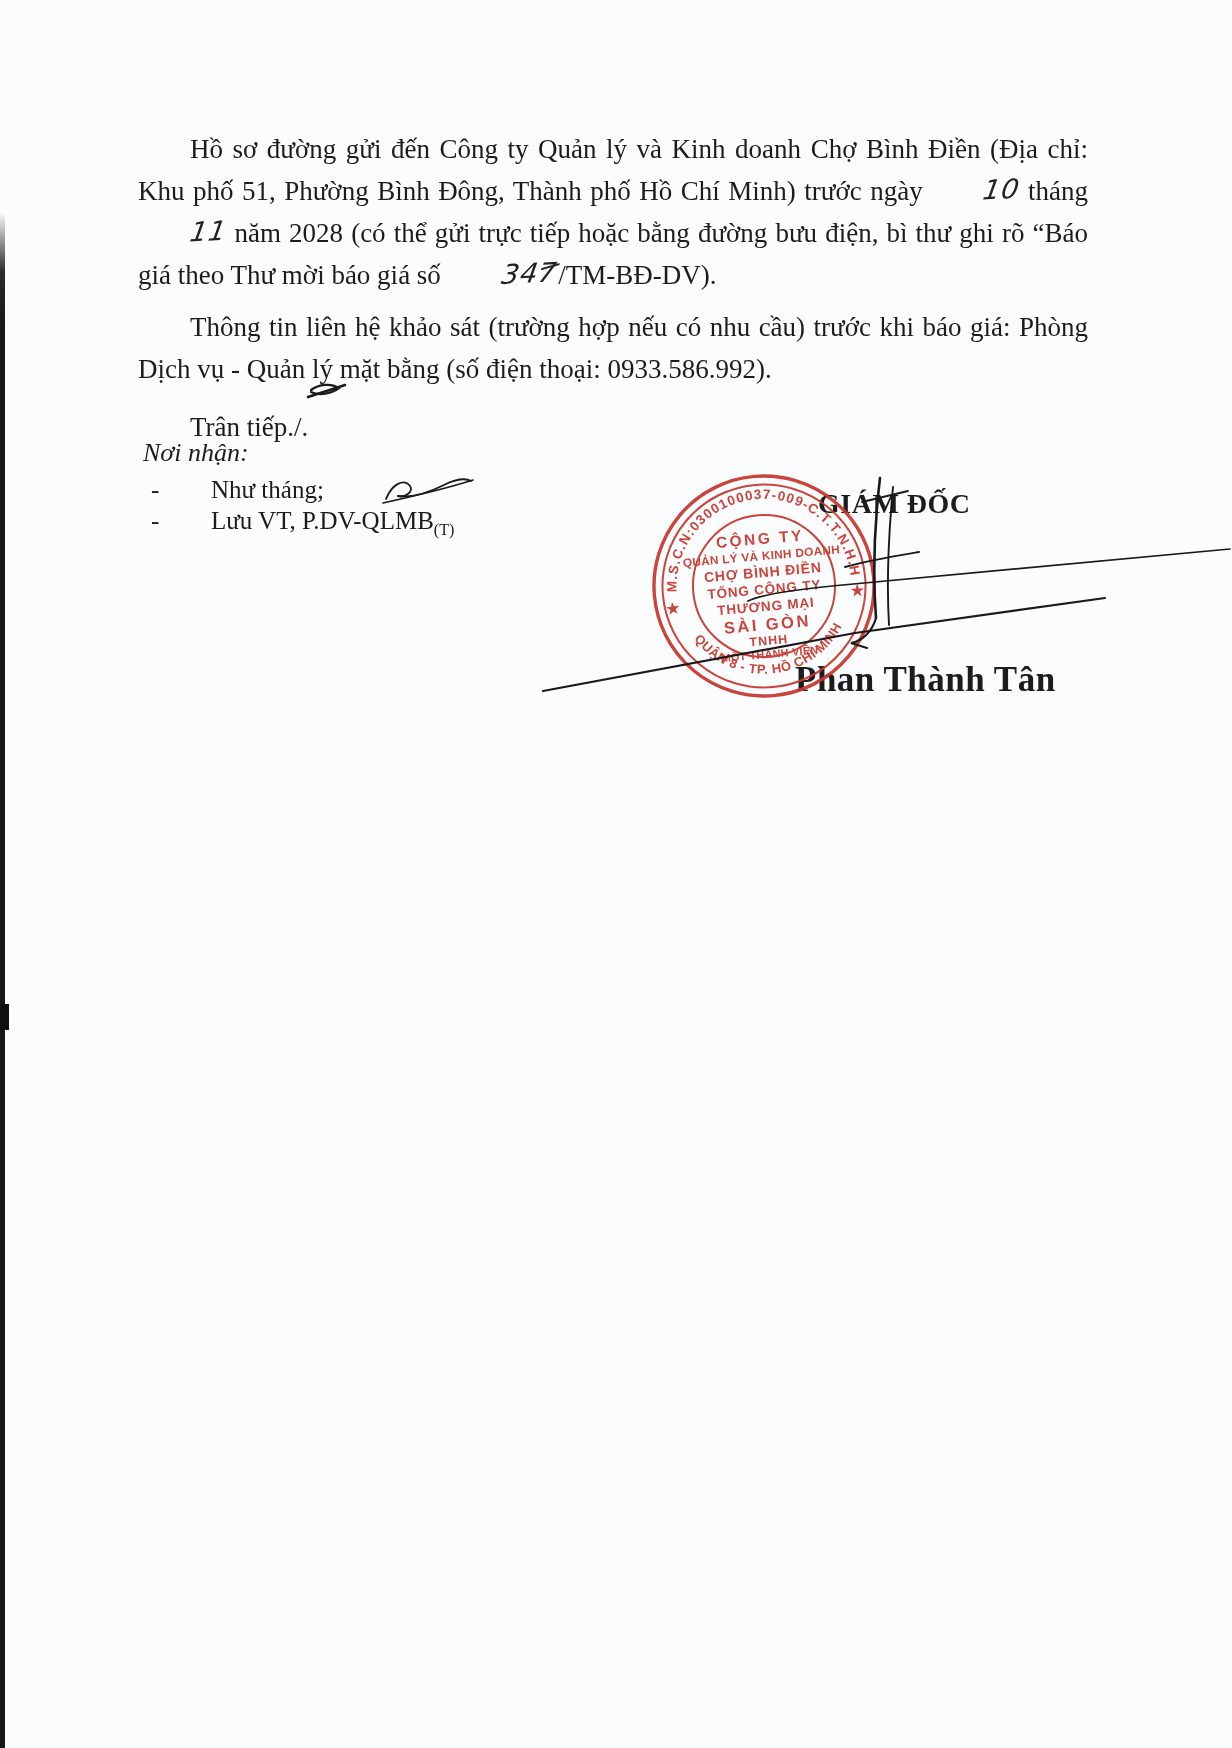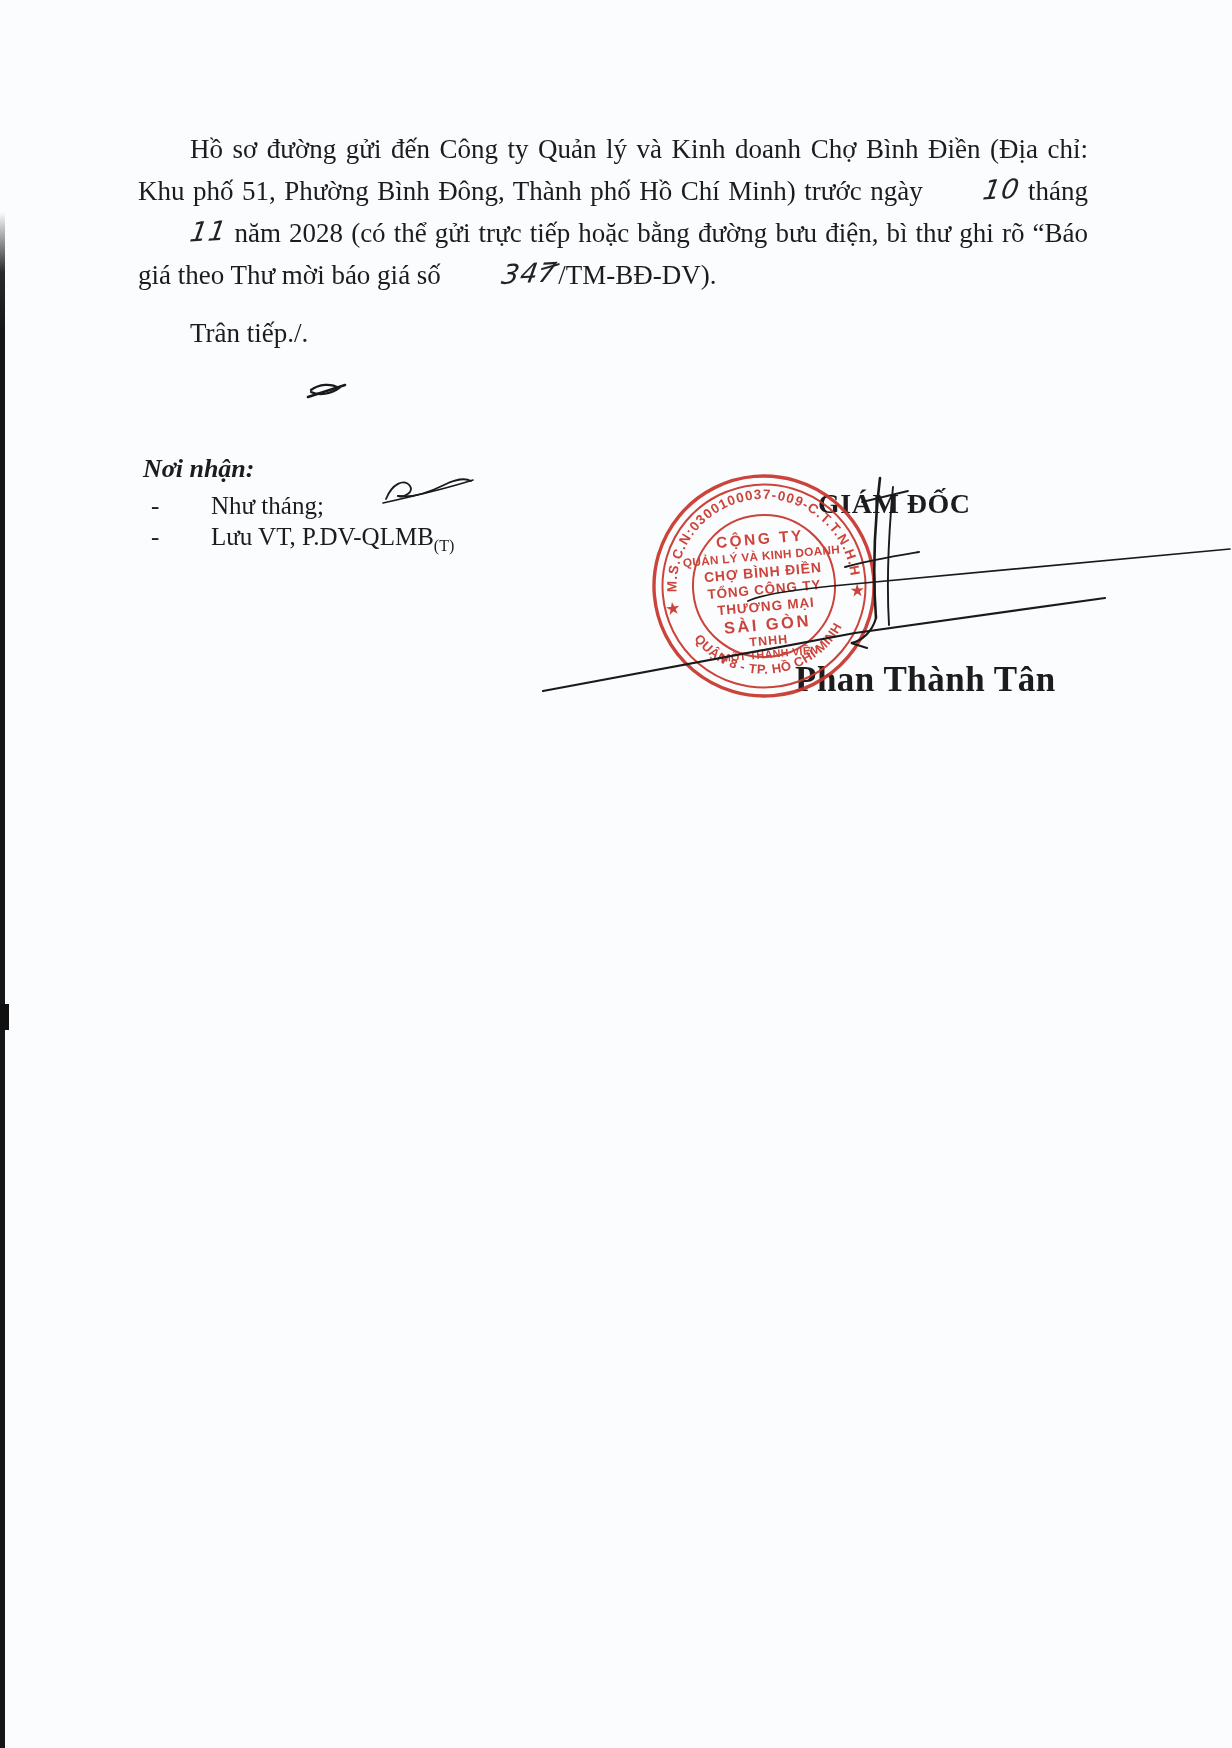--- a/index.html
+++ b/index.html
@@ -34,21 +34,21 @@
     transform:skewX(-12deg) rotate(-3deg);
     letter-spacing:1px;color:#222;
   }
   .hand-no{position:relative;margin:0 2px;}
   .hand-no::after{ 
     content:'';position:absolute;right:-1px;top:14px;width:18px;height:2.4px;
     background:#242424;transform:rotate(-14deg);
   }
   
   .recipients{position:absolute;left:143px;top:438px;width:420px;font-size:25px;}
-  .recipients-heading{font-weight:bold;font-style:italic;font-size:26px;margin:16px 0 6px 0;}
+  .recipients-heading{font-weight:normal;font-style:italic;font-size:26px;margin:0 0 6px 0;}
   .recipient-row{display:flex;line-height:31px;}
   .recipient-marker{width:60px;padding-left:8px;}
   .sub{font-size:16px;vertical-align:-6px;}
   
   .sig-title{
     position:absolute;left:818px;top:488px;z-index:2;
     font-size:28px;font-weight:bold;letter-spacing:0.5px;
   }
   .signer-name{
     position:absolute;left:795px;top:660px;z-index:2;
@@ -75,20 +75,21 @@
   <div class="edge-notch"></div>
 
   <div class="doc-body">
     <p class="para"><span>Hồ sơ đường gửi đến Công ty Quản lý và Kinh doanh Chợ Bình Điền (Địa chỉ: Khu phố 51, Phường Bình Đông, Thành phố Hồ Chí Minh) trước ngày</span>
       <span class="hand">10</span>
       <span>tháng</span>
       <span class="hand">11</span>
       <span>năm 2028 (có thể gửi trực tiếp hoặc bằng đường bưu điện, bì thư ghi rõ “Báo giá theo Thư mời báo giá số</span>
       <span class="hand hand-no">347</span><span>/TM-BĐ-DV).</span>
     </p>
+    <p class="para para2">Thông tin liên hệ khảo sát (trường hợp nếu có nhu cầu) trước khi báo giá: Phòng Dịch vụ - Quản lý mặt bằng (số điện thoại: 0933.586.992).</p>
     <p class="closing">Trân tiếp./.</p>
   </div>
 
   <div class="recipients">
     <p class="recipients-heading">Nơi nhận:</p>
     <div class="recipient-row">
       <span class="recipient-marker">-</span>
       <span>Như tháng;</span>
     </div>
     <div class="recipient-row">

